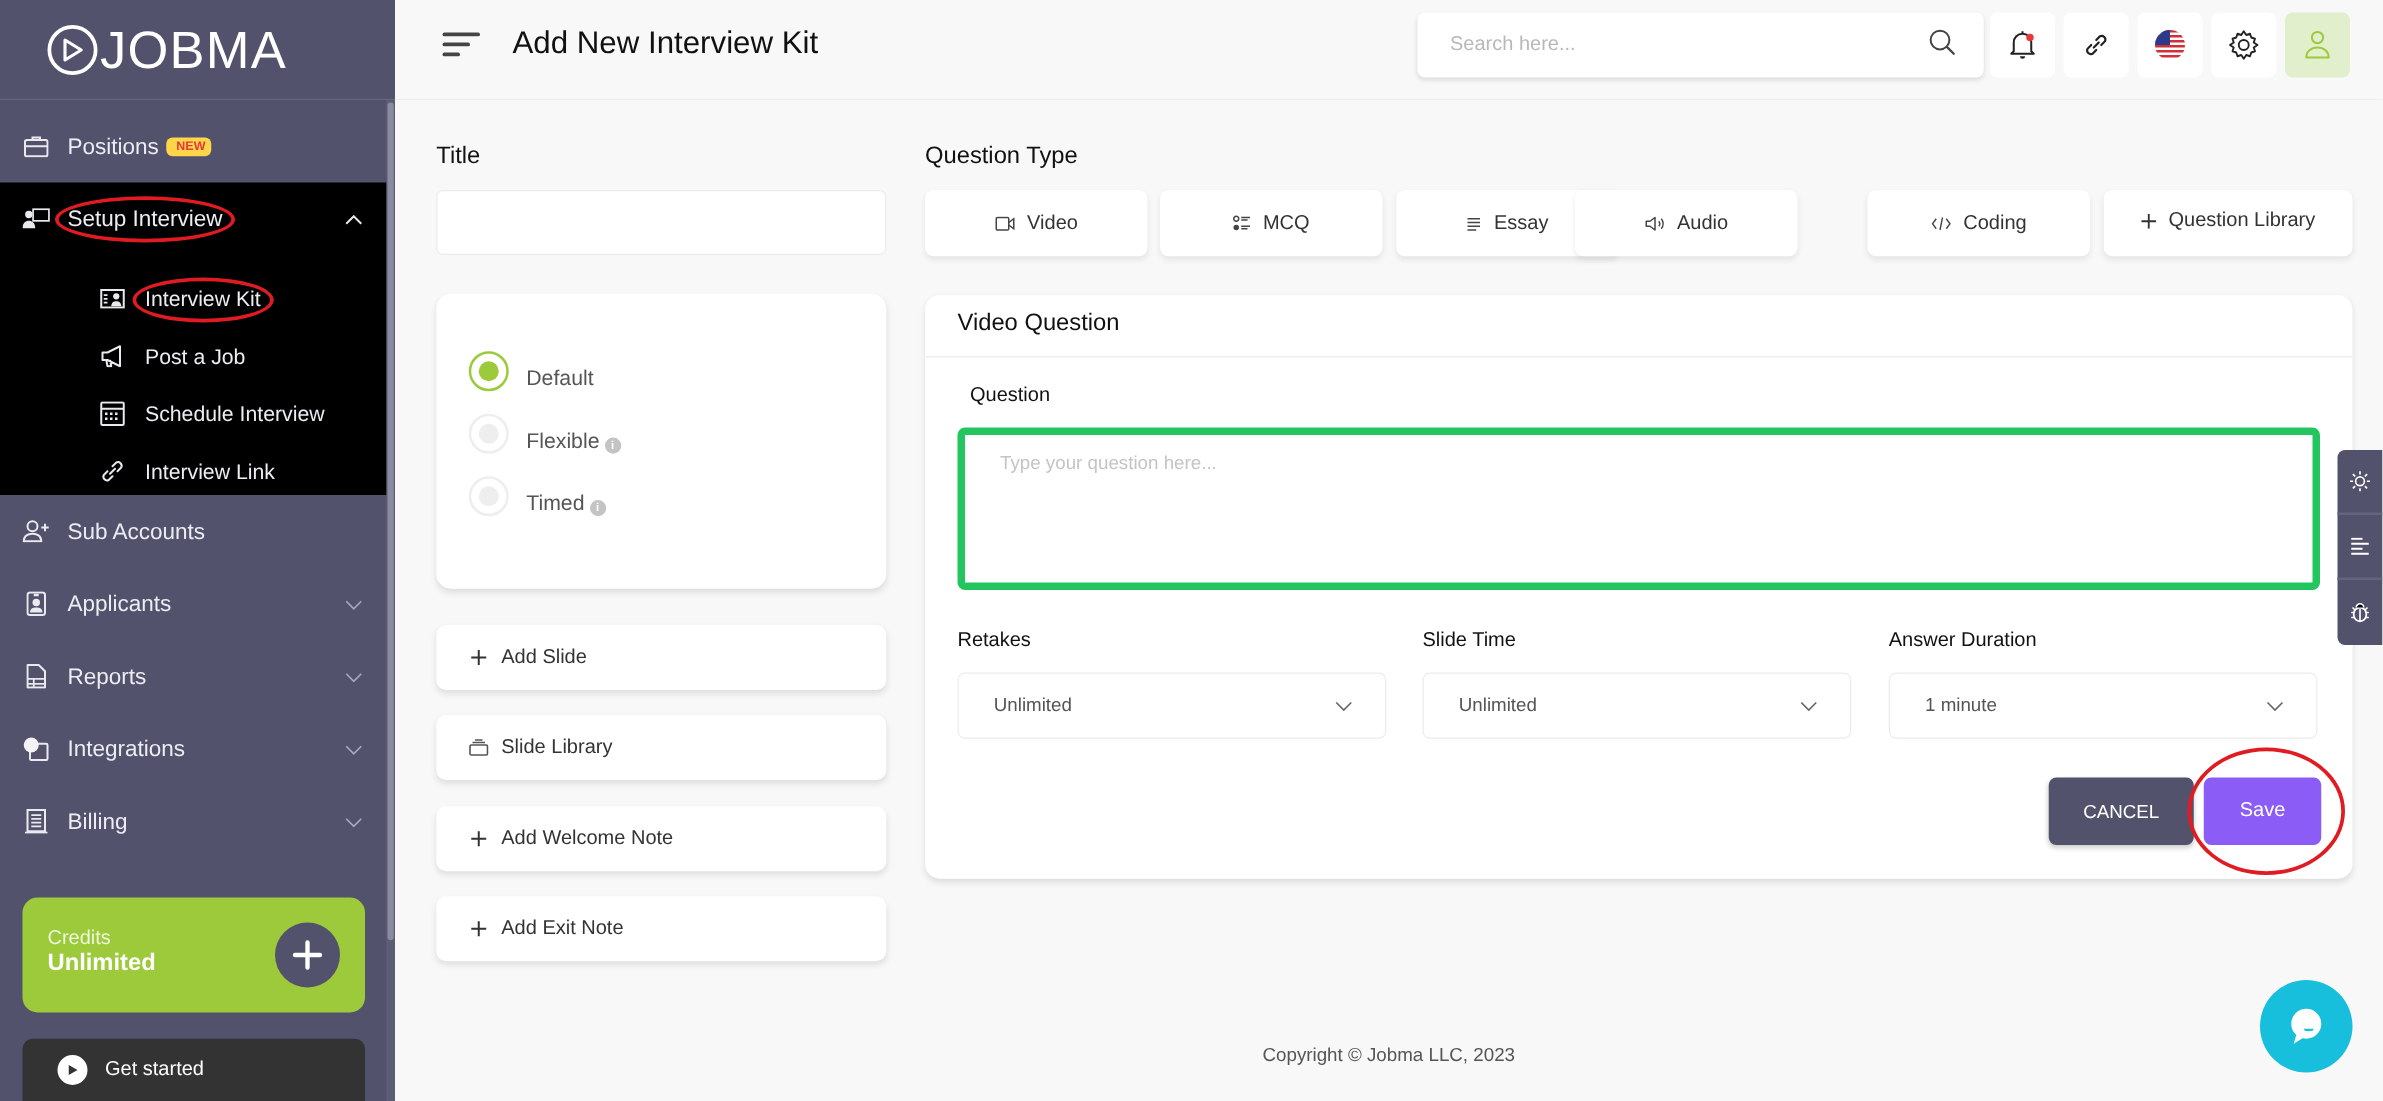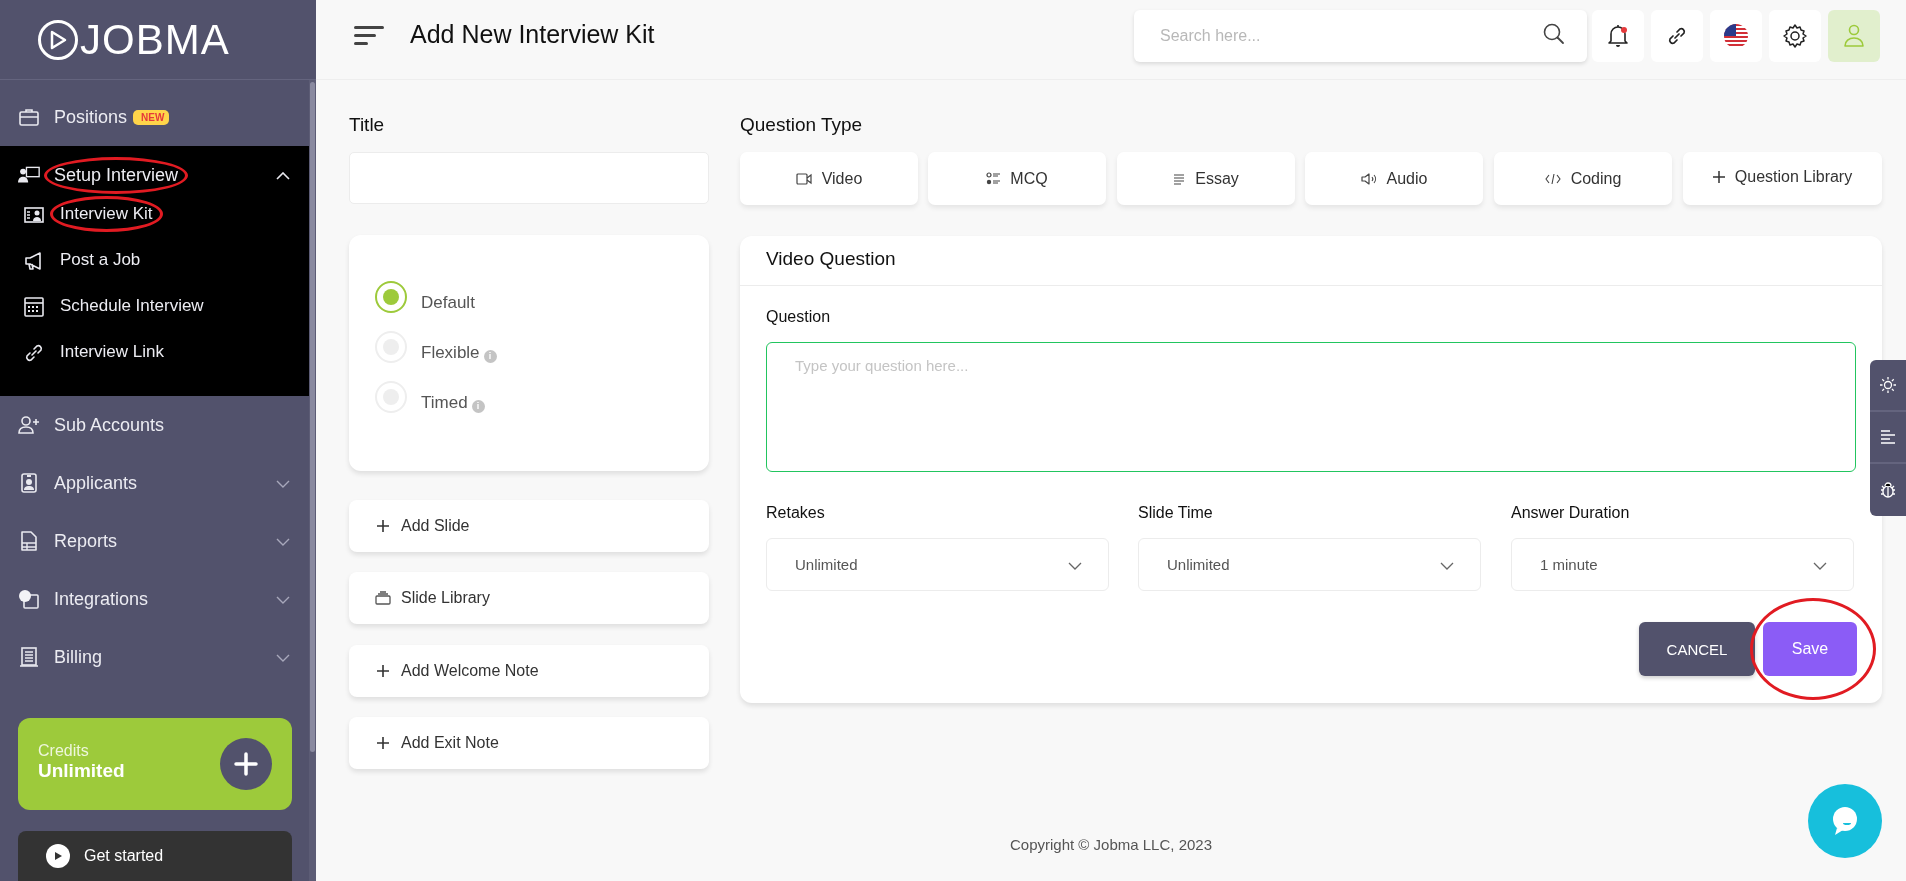--- a/index.html
+++ b/index.html
@@ -11,21 +11,21 @@
   .sidebar .scrollbar { position: absolute; right: 0; top: 80px; width: 7px; height: 801px; background: #5c5c75; }
   .sidebar .scrollthumb { position: absolute; right: 1px; top: 82px; width: 5px; height: 670px; background: #8a8aa0; border-radius: 3px; }
   .logo { height: 80px; display: flex; align-items: center; padding-left: 38px; border-bottom: 1px solid #64647e; }
   .logo-mark { width: 40px; height: 40px; border: 3px solid #fff; border-radius: 50%; display: flex; align-items: center; justify-content: center; margin-right: 2px; }
   .logo-text { font-size: 42px; color: #fff; font-weight: 400; letter-spacing: 1px; }
   .nav-item { display: flex; align-items: center; height: 58px; padding-left: 18px; font-size: 18px; color: #ececf2; position: relative; }
   .nav-item .ico { width: 22px; height: 22px; margin-right: 14px; display: flex; align-items: center; justify-content: center; }
   .nav-item .chev { position: absolute; right: 26px; top: 50%; transform: translateY(-50%); font-size: 14px; color: #c8c8d6; }
   .badge-new { background: #ffd54a; color: #e5393b; font-weight: 700; font-size: 10px; padding: 2px 5px 2px 8px; border-radius: 5px; margin-left: 6px; }
   .sub-group { background: #000000; padding-bottom: 8px; }
-  .sub-item { display: flex; align-items: flex-start; height: 46px; padding-left: 23px; font-size: 17px; color: #ececf2; }
+  .sub-item { display: flex; align-items: flex-end; height: 46px; padding-left: 79px; font-size: 17px; color: #ececf2; }
   .sub-item .ico { width: 22px; height: 22px; margin-right: 15px; display: flex; align-items: center; justify-content: center; }
   .circled { position: relative; }
   .circled::after { content: ""; position: absolute; left: -10px; right: -10px; top: -8px; bottom: -8px; border: 3px solid #e11b22; border-radius: 50%; }
   .credits { position: absolute; left: 18px; top: 718px; width: 274px; height: 92px; background: #9dca3b; border-radius: 12px; padding: 24px 20px; color: #fff; }
   .credits .lbl { font-size: 16px; color: #eef6dc; }
   .credits .val { font-size: 19px; font-weight: 700; }
   .credits .plus { position: absolute; right: 20px; top: 20px; width: 52px; height: 52px; border-radius: 50%; background: #52526c; color: #fff; font-size: 38px; display: flex; align-items: center; justify-content: center; line-height: 1; }
   .getstarted { position: absolute; left: 18px; top: 831px; width: 274px; height: 50px; background: #333; border-radius: 8px 8px 0 0; display: flex; align-items: center; padding-left: 28px; color: #fff; font-size: 16px; }
   .getstarted .play { width: 24px; height: 24px; border-radius: 50%; background: #fff; margin-right: 14px; display: flex; align-items: center; justify-content: center; }
 
@@ -54,22 +54,22 @@
   .info { display: inline-block; width: 13px; height: 13px; border-radius: 50%; background: #c4c4c4; color: #fff; font-size: 9px; text-align: center; line-height: 13px; margin-left: 4px; font-weight: 700; }
   .action { position: absolute; left: 349px; width: 360px; height: 52px; border-radius: 8px; background: #fff; box-shadow: 0 3px 5px rgba(0,0,0,0.1); display: flex; align-items: center; padding-left: 26px; font-size: 16px; color: #333; }
   .action .ico { width: 16px; margin-right: 10px; display: flex; align-items: center; justify-content: center; font-size: 20px; line-height: 1; }
 
   .qtype-label { position: absolute; left: 740px; top: 114px; font-size: 19px; color: #111; }
   .qbtn { position: absolute; top: 152px; height: 53px; background: #fff; border-radius: 7px; box-shadow: 0 3px 5px rgba(0,0,0,0.08); display: flex; align-items: center; justify-content: center; font-size: 16px; color: #333; }
   .qbtn .ico { margin-right: 10px; display: flex; align-items: center; }
 
   .vq { position: absolute; left: 740px; top: 236px; width: 1142px; height: 467px; }
   .vq-head { height: 50px; border-bottom: 1px solid #ececec; padding: 12px 26px; font-size: 19px; color: #111; }
-  .q-label { position: absolute; left: 26px; top: 72px; font-size: 16px; color: #111; }
-  .q-text { position: absolute; left: 26px; top: 106px; width: 1090px; height: 130px; border: 1px solid #22c55e; border-radius: 6px; padding: 14px 28px; font-size: 15px; font-family: "Liberation Sans", sans-serif; resize: none; outline: none; }
+  .q-label { position: absolute; left: 36px; top: 72px; font-size: 16px; color: #111; }
+  .q-text { position: absolute; left: 26px; top: 106px; width: 1090px; height: 130px; border: 6px solid #22c55e; border-radius: 6px; padding: 14px 28px; font-size: 15px; font-family: "Liberation Sans", sans-serif; resize: none; outline: none; }
   .q-text::placeholder { color: #c4c4c4; }
   .sel-label { position: absolute; top: 268px; font-size: 16px; color: #111; }
   .sel { position: absolute; top: 302px; width: 343px; height: 53px; border: 1px solid #ececec; border-radius: 6px; display: flex; align-items: center; padding: 0 28px; font-size: 15px; color: #555; }
   .sel .chev { position: absolute; right: 26px; top: 17px; }
   .btn-cancel { position: absolute; left: 899px; top: 386px; width: 116px; height: 54px; background: #52526c; color: #fff; border-radius: 6px; display: flex; align-items: center; justify-content: center; font-size: 15px; box-shadow: 0 2px 4px rgba(0,0,0,0.2); }
   .btn-save { position: absolute; left: 1023px; top: 386px; width: 94px; height: 54px; background: #8b5cf6; color: #fff; border-radius: 6px; display: flex; align-items: center; justify-content: center; font-size: 16px; }
   .save-circle { position: absolute; left: 1010px; top: 362px; width: 126px; height: 102px; border: 3px solid #e11b22; border-radius: 50%; pointer-events: none; }
 
   .side-tools { position: absolute; left: 1870px; top: 360px; width: 36px; height: 156px; background: #52526c; border-radius: 6px 0 0 6px; }
   .side-tools .t { height: 52px; display: flex; align-items: center; justify-content: center; border-bottom: 2px solid #64647e; }
@@ -391,21 +391,21 @@
   <span>MCQ</span>
 </div>
 <div class="qbtn" style="left:1117px;width:178px">
   <span class="ico">
       <svg width="12" height="12" viewBox="0 0 12 12">
         <path d="M1 2h10M1 5h10M1 8h10M1 11h7" stroke="#444" stroke-width="1.1"></path>
       </svg>
     </span>
   <span>Essay</span>
 </div>
-<div class="qbtn" style="left:1305px;width:178px">
+<div class="qbtn" style="left:1260px;width:178px">
   <span class="ico">
       <svg width="16" height="12" viewBox="0 0 16 12">
         <path d="M1 4h3l4-3v10L4 8H1z" fill="none" stroke="#444" stroke-width="1.2" stroke-linejoin="round"></path>
         <path d="M11 4a3 3 0 010 4M13 2a6 6 0 010 8" fill="none" stroke="#444" stroke-width="1.1"></path>
       </svg>
     </span>
   <span>Audio</span>
 </div>
 <div class="qbtn" style="left:1494px;width:178px">
   <span class="ico">

